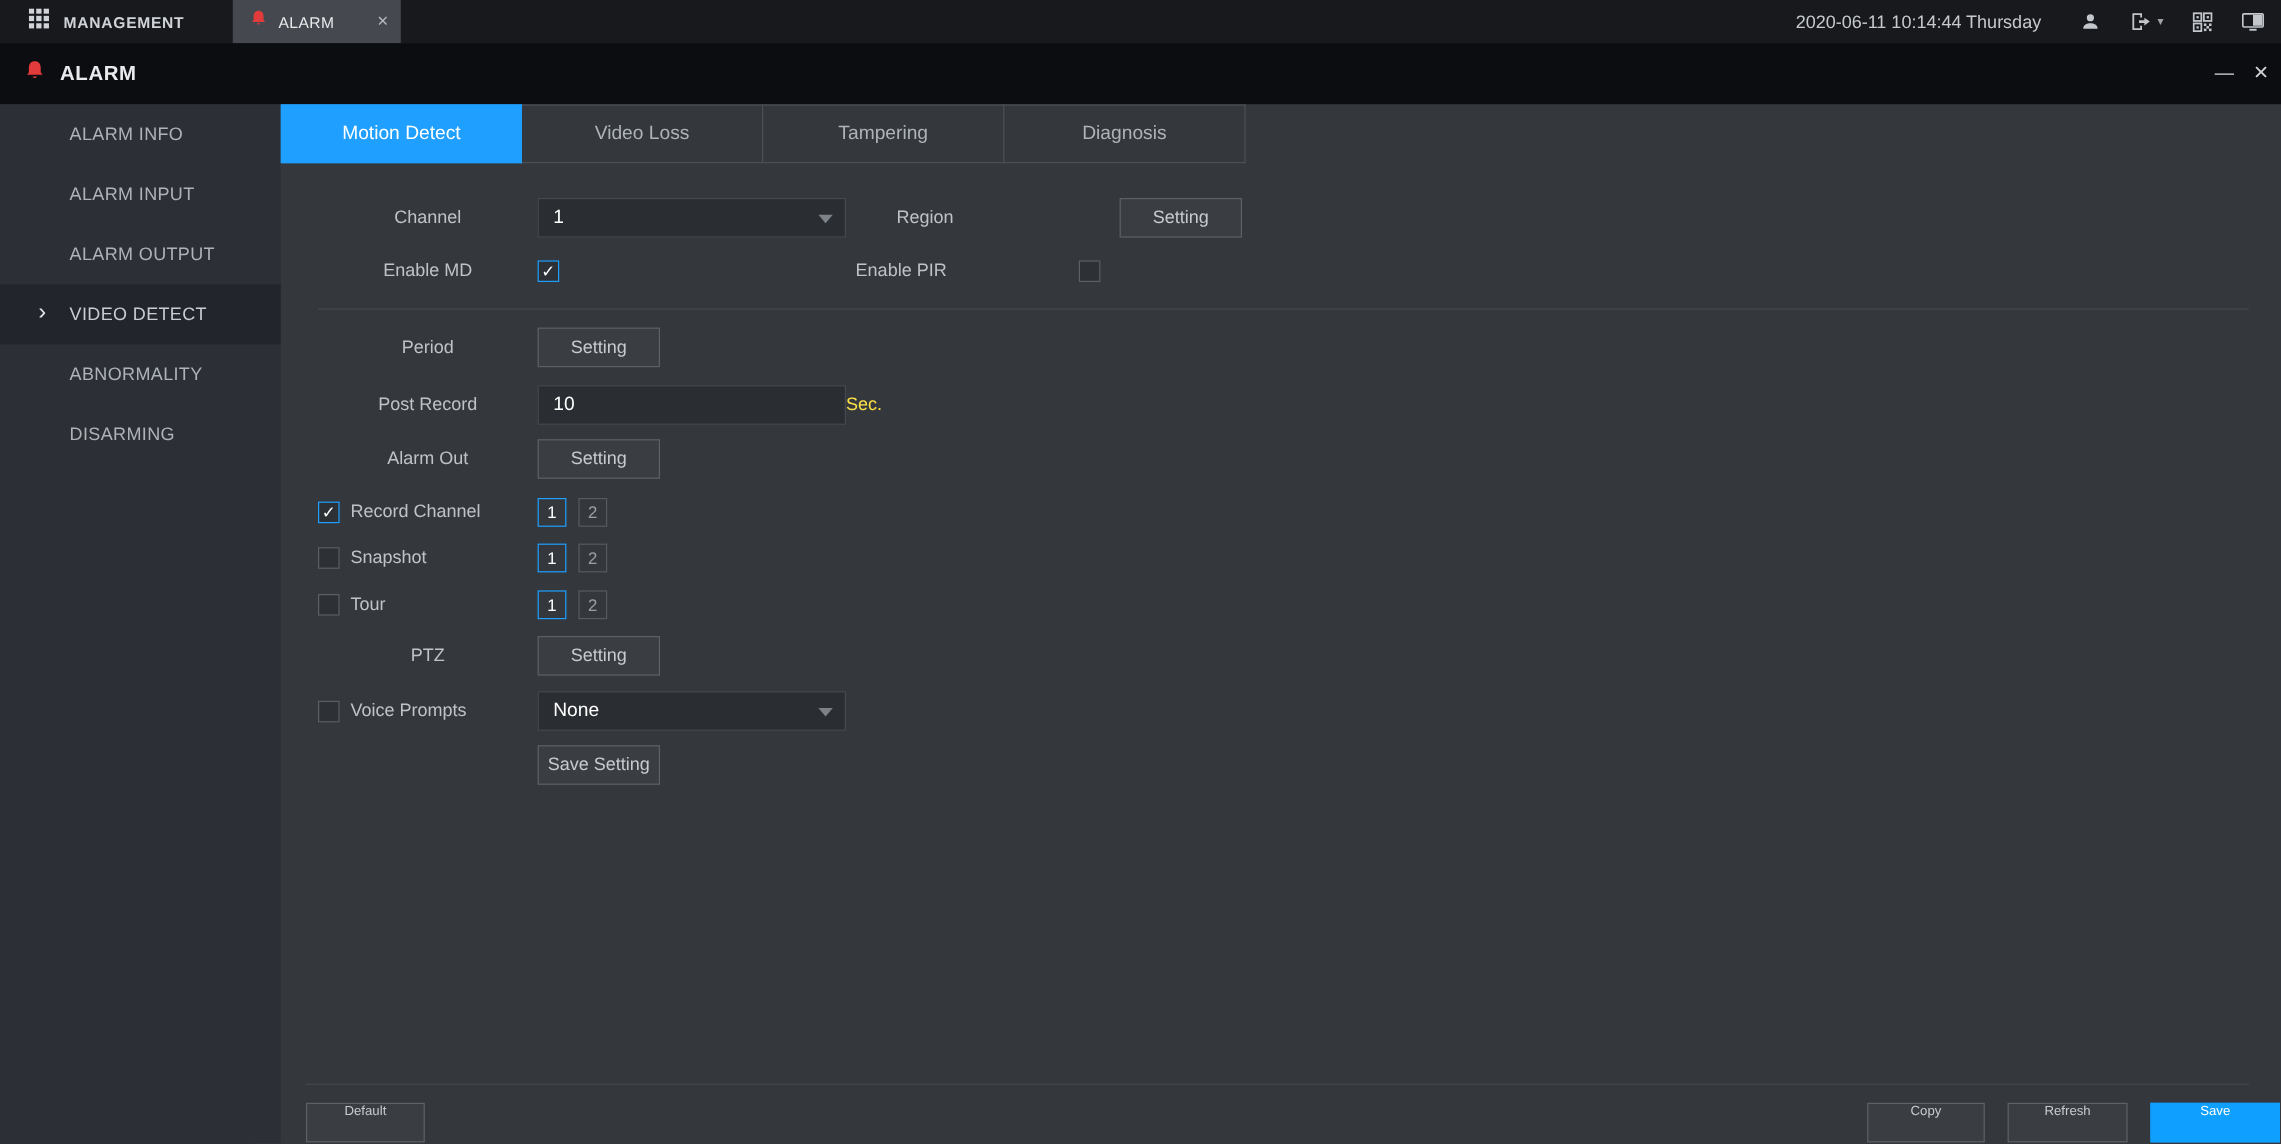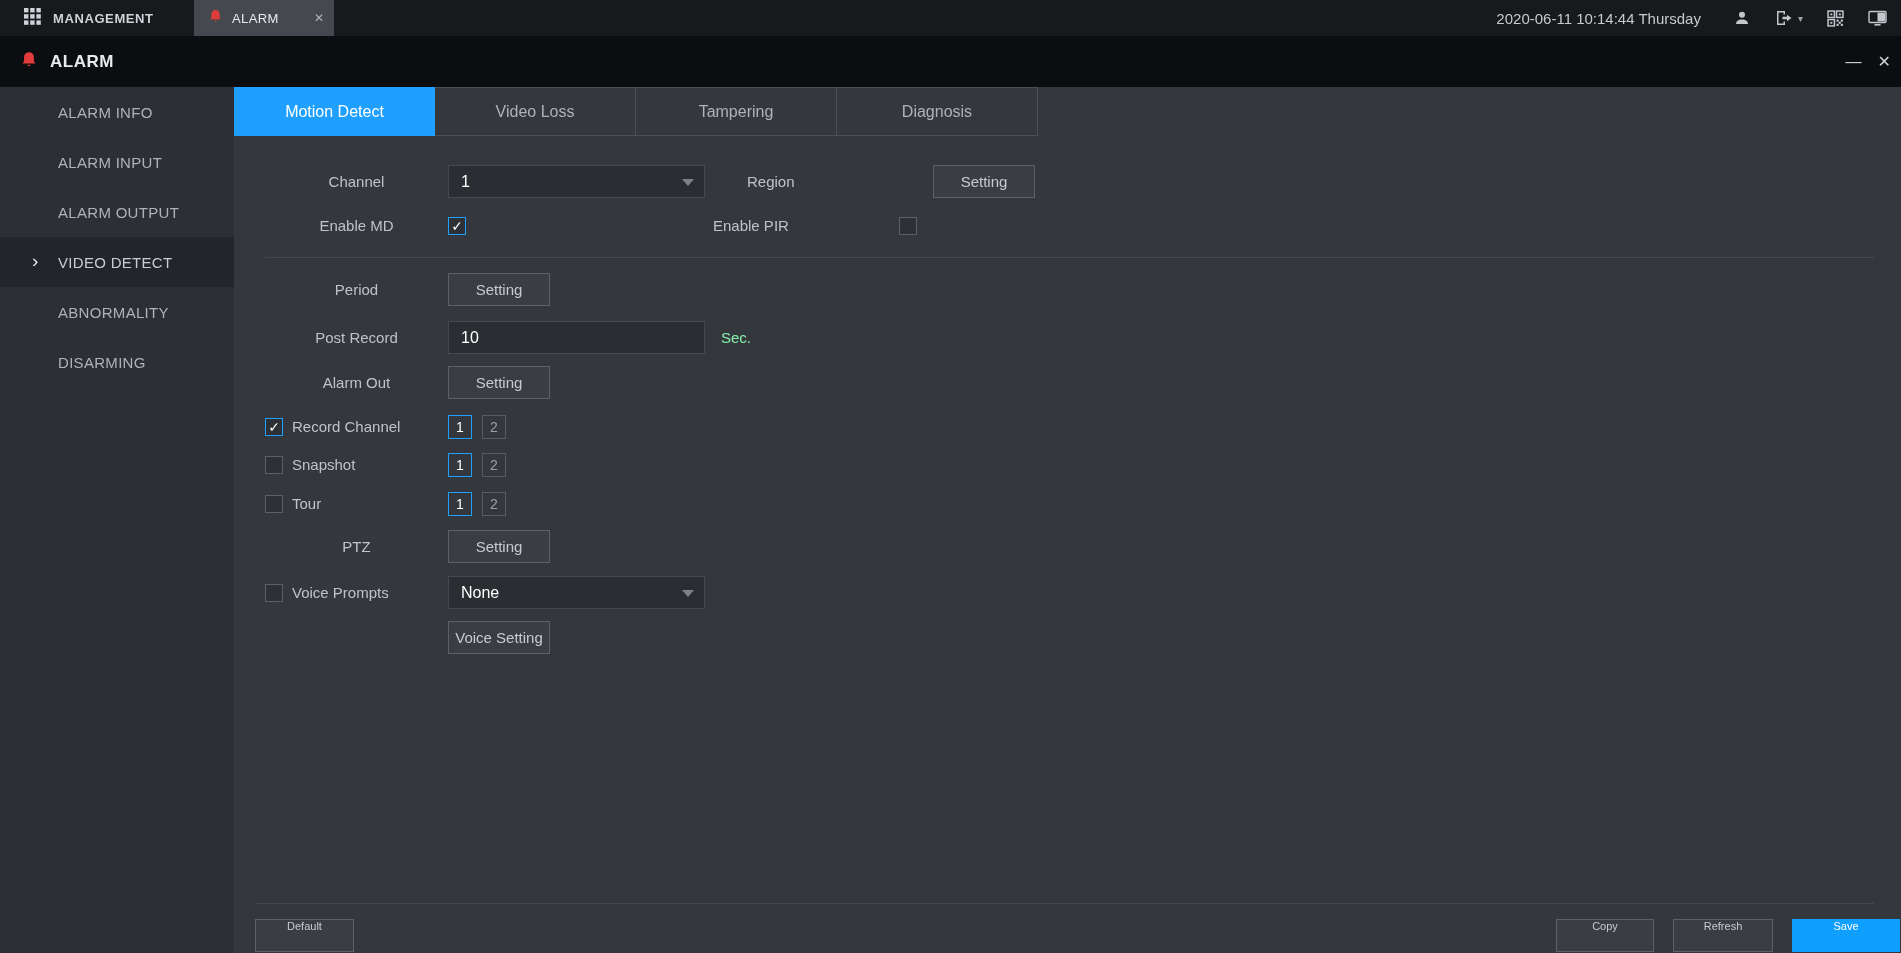--- a/index.html
+++ b/index.html
@@ -58,21 +58,21 @@
   .row-snapshot     { top:361px; }
   .row-tour         { top:400px; }
   .row-ptz          { top:443px; }
   .row-voice        { top:489px; }
   .row-moresetting  { top:534px; }
 
   .select { width:257px; height:33px; background:#2a2e33; border:1px solid #45494f; display:flex; align-items:center; padding:0 12px; color:#ffffff; font-size:16px; position:relative; cursor:pointer; flex:none; }
   .select .caret-shape { position:absolute; right:10px; top:50%; margin-top:-3px; width:0; height:0; border-left:6px solid transparent; border-right:6px solid transparent; border-top:7px solid #7d8288; }
 
   .input { width:257px; height:33px; background:#2a2e33; border:1px solid #45494f; color:#ffffff; font-size:16px; padding:0 12px; font-family:inherit; flex:none; }
-  .unit { margin-left:16px; font-size:15px; color:#86efac; }
+  .unit { margin-left:0; font-size:15px; color:#fde047; }
 
   .btn { height:33px; width:102px; border:1px solid #5c6167; background:rgba(255,255,255,0.03); color:#c7cbd0; font-size:15px; display:flex; align-items:center; justify-content:center; cursor:pointer; flex:none; }
 
   .cb { width:18px; height:18px; border:1px solid #5b5f66; background:rgba(0,0,0,0.12); display:inline-flex; align-items:center; justify-content:center; cursor:pointer; flex:none; }
   .cb .check { font-size:14px; line-height:1; color:#ffffff; display:none; }
   .cb.checked { border-color:#1f9fff; }
   .cb.checked .check { display:block; }
   .cb-lbl { margin-left:9px; font-size:15px; color:#bfc3c8; }
 
   .cb-col { width:183px; display:flex; align-items:center; flex:none; }
@@ -301,21 +301,21 @@
     </span>
     <div class="select">
       <span>None</span>
       <span class="caret-shape"></span>
     </div>
   </div>
 
   <div class="row row-moresetting">
     <span class="lbl"></span>
     <div class="btn">
-        <span>Voice Setting</span>
+        <span>Save Setting</span>
       </div>
   </div>
 
   <div class="hr-bottom"></div>
 
   <div class="foot-btn fb-default">
       <span>Default</span>
     </div>
   <div class="foot-btn fb-copy">
       <span>Copy</span>

